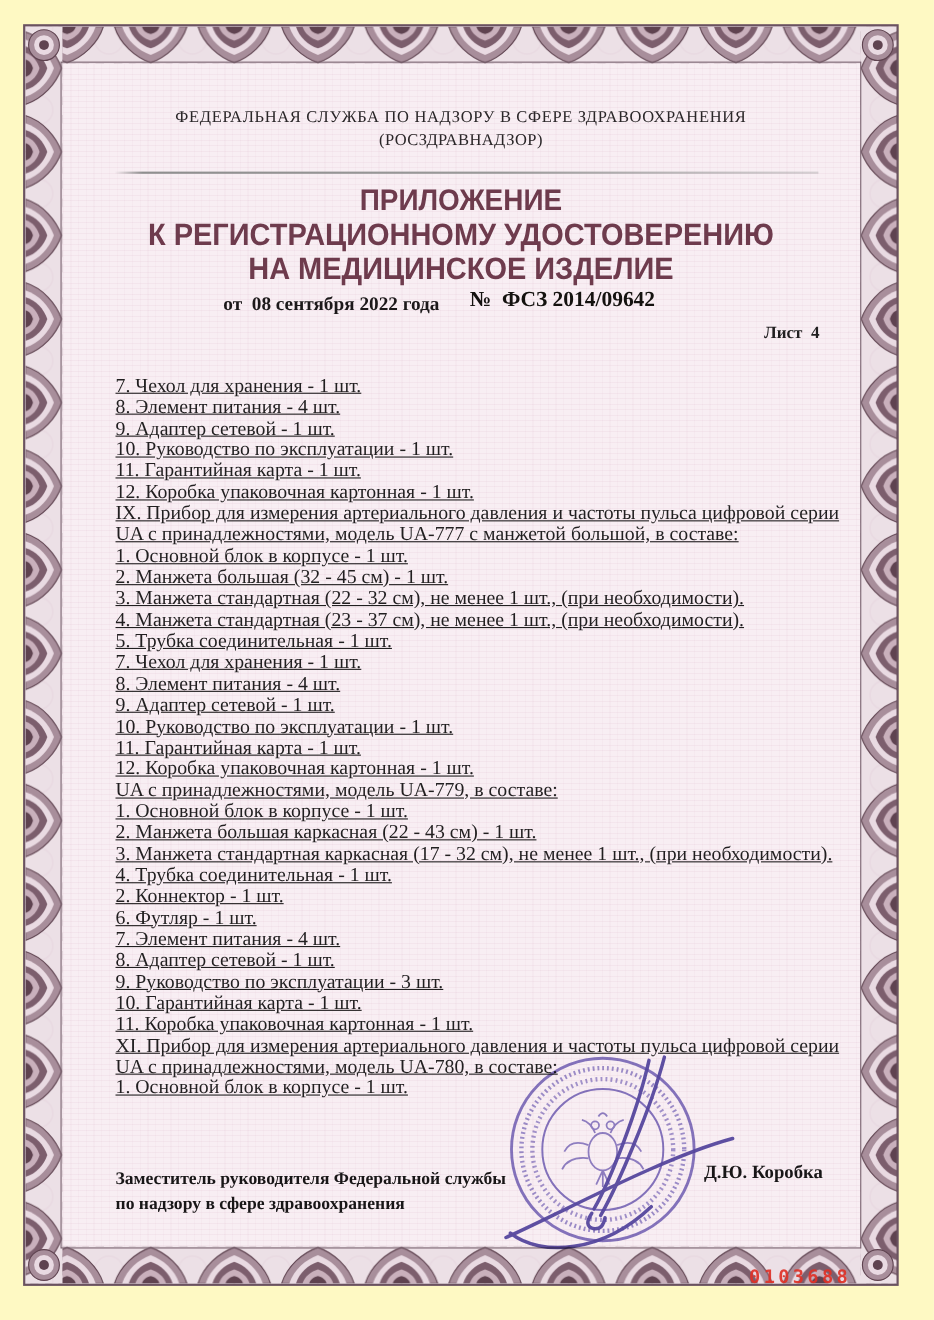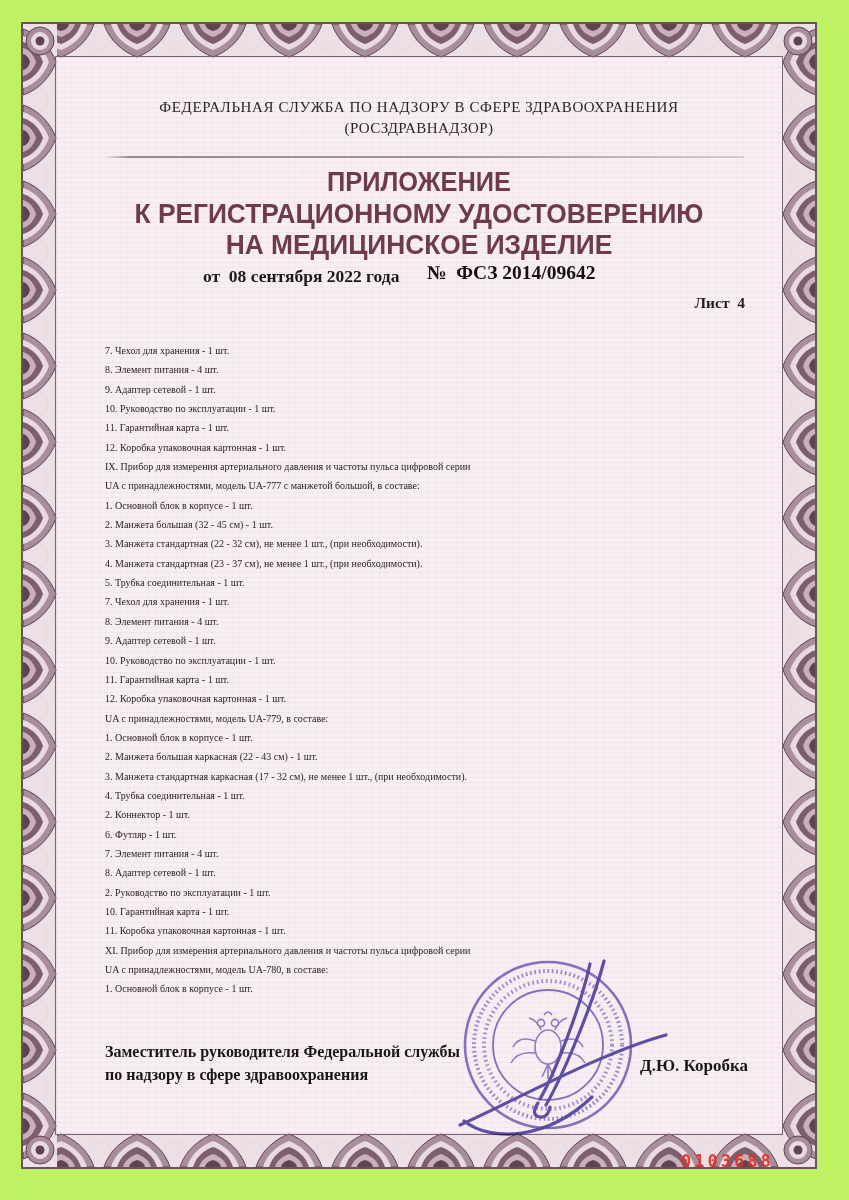--- a/index.html
+++ b/index.html
@@ -3,21 +3,21 @@
 <meta charset="utf-8">
 <style>
   :root{
     --c-title:#6e3b4d; --c-body-text:#211f20; --c-serial:#df3228;
     --c-stamp:#7d6fc0; --c-signature:#4a3da0;
     --c-border-dark:#5f4350; --c-border-mid:#a88e9b; --c-border-light:#e9dae2;
     --c-band-bg:#ece0e6; --c-paper:#f8eef3;
   }
   html,body{margin:0;padding:0;background:#ffffff;}
   .page{
-    position:relative;width:849px;height:1200px;background:#bef264;
+    position:relative;width:849px;height:1200px;background:#fef9c3;
     font-family:"Liberation Serif", serif;color:var(--c-body-text);
     overflow:hidden;
   }
   .paper{
     position:absolute;left:22px;top:23px;width:794px;height:1145px;
     background-color:var(--c-paper);
     background-image:
       repeating-linear-gradient(0deg, rgba(203,150,176,0.10) 0px, rgba(203,150,176,0.10) 1px, transparent 1px, transparent 5px),
       repeating-linear-gradient(90deg, rgba(203,150,176,0.06) 0px, rgba(203,150,176,0.06) 1px, transparent 1px, transparent 7px);
   }
@@ -50,23 +50,23 @@
     transform:scaleX(0.94);
   }
   .title-line.t1{top:167px;font-size:27px;}
   .title-line.t2{top:198px;font-size:28px;}
   .title-line.t3{top:229px;font-size:28px;}
   .issue-date{left:203px;top:266px;font-size:17.5px;font-weight:bold;color:#1c191a;}
   .issue-number{left:427px;top:262px;font-size:19.5px;font-weight:bold;color:#14120f;}
   .sheet{right:104px;top:294px;font-size:15.5px;font-weight:bold;}
   .body-block{position:absolute;left:105px;top:341px;width:660px;}
   .body-line{
-    font-size:10px;line-height:19.35px;white-space:nowrap;color:var(--c-body-text);
-  }
-  .footer-pos{left:105px;font-size:16px;font-weight:bold;color:#181617;}
+    font-size:18px;line-height:19.35px;white-space:nowrap;color:var(--c-body-text);text-decoration:underline;
+  }
+  .footer-pos{left:105px;font-size:16px;font-weight:bold;color:#181617;margin-top:20px;}
   .footer-pos.p1{top:1043px;}
   .footer-pos.p2{top:1066px;}
   .signer-name{left:640px;top:1056px;font-size:17px;font-weight:bold;color:#181617;}
   .serial{
     left:681px;top:1151px;font-family:"DejaVu Sans Mono", monospace;
     font-size:17px;font-weight:bold;letter-spacing:3px;color:var(--c-serial);opacity:0.92;
   }
   .stamp-wrap{
     position:absolute;left:440px;top:935px;width:250px;height:220px;
     mix-blend-mode:multiply;opacity:0.92;pointer-events:none;
@@ -199,21 +199,21 @@
       <div class="body-line">12. Коробка упаковочная картонная - 1 шт.</div>
       <div class="body-line">UA с принадлежностями, модель UA-779, в составе:</div>
       <div class="body-line">1. Основной блок в корпусе - 1 шт.</div>
       <div class="body-line">2. Манжета большая каркасная (22 - 43 см) - 1 шт.</div>
       <div class="body-line">3. Манжета стандартная каркасная (17 - 32 см), не менее 1 шт., (при необходимости).</div>
       <div class="body-line">4. Трубка соединительная - 1 шт.</div>
       <div class="body-line">2. Коннектор - 1 шт.</div>
       <div class="body-line">6. Футляр - 1 шт.</div>
       <div class="body-line">7. Элемент питания - 4 шт.</div>
       <div class="body-line">8. Адаптер сетевой - 1 шт.</div>
-      <div class="body-line">2. Руководство по эксплуатации - 1 шт.</div>
+      <div class="body-line">9. Руководство по эксплуатации - 3 шт.</div>
       <div class="body-line">10. Гарантийная карта - 1 шт.</div>
       <div class="body-line">11. Коробка упаковочная картонная - 1 шт.</div>
       <div class="body-line">XI. Прибор для измерения артериального давления и частоты пульса цифровой серии</div>
       <div class="body-line">UA с принадлежностями, модель UA-780, в составе:</div>
       <div class="body-line">1. Основной блок в корпусе - 1 шт.</div>
     </div>
 
   <div class="txt footer-pos p1">Заместитель руководителя Федеральной службы</div>
   <div class="txt footer-pos p2">по надзору в сфере здравоохранения</div>
   <div class="txt signer-name">Д.Ю. Коробка</div>

